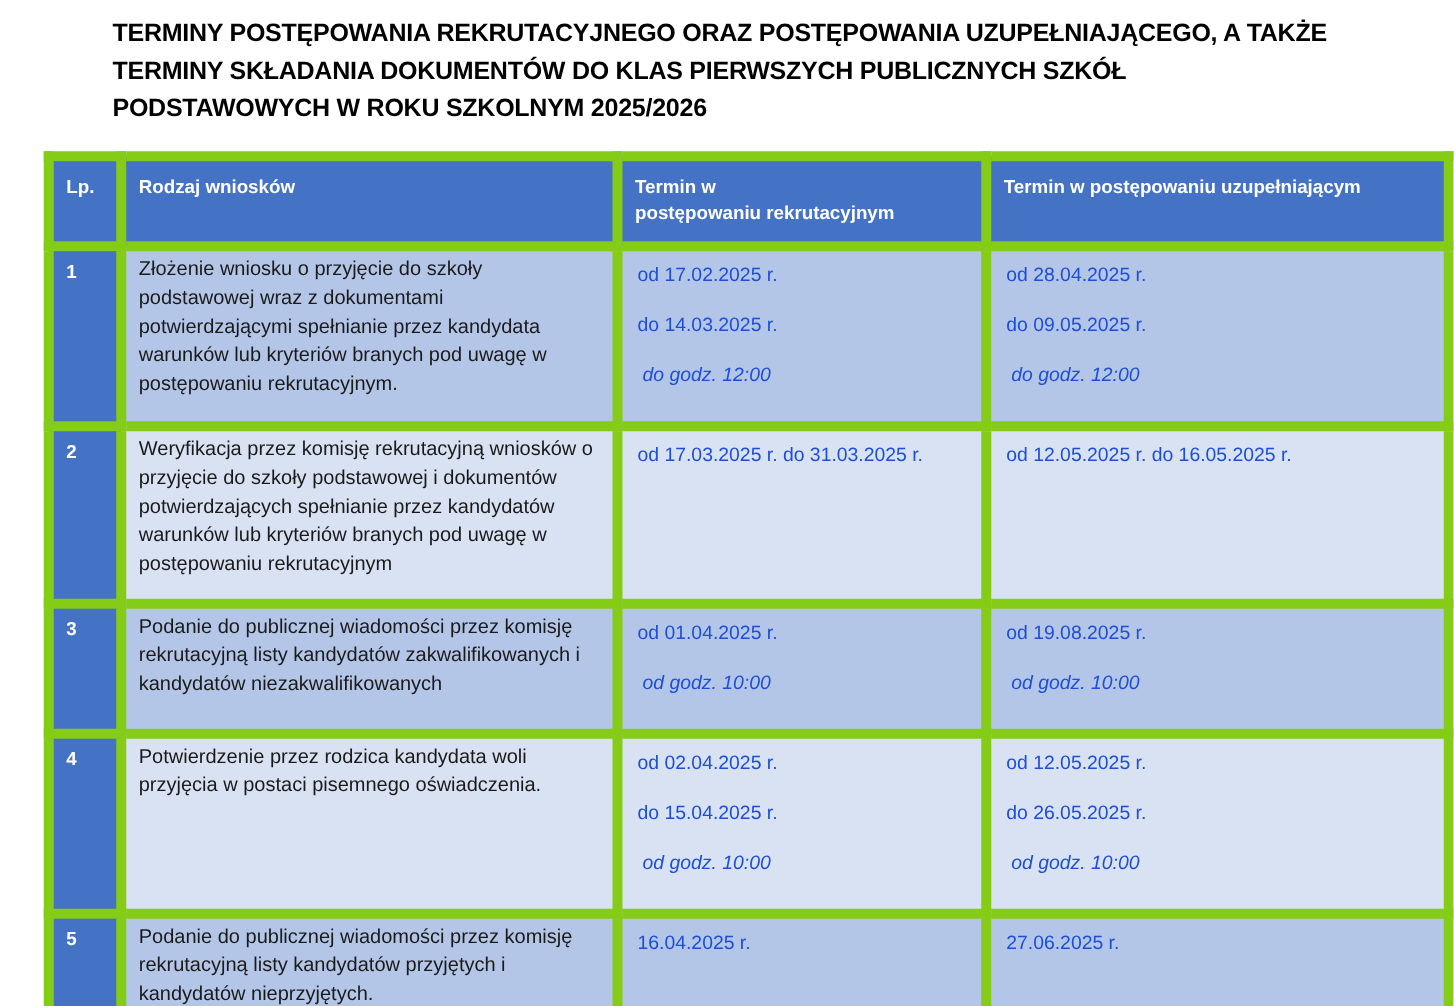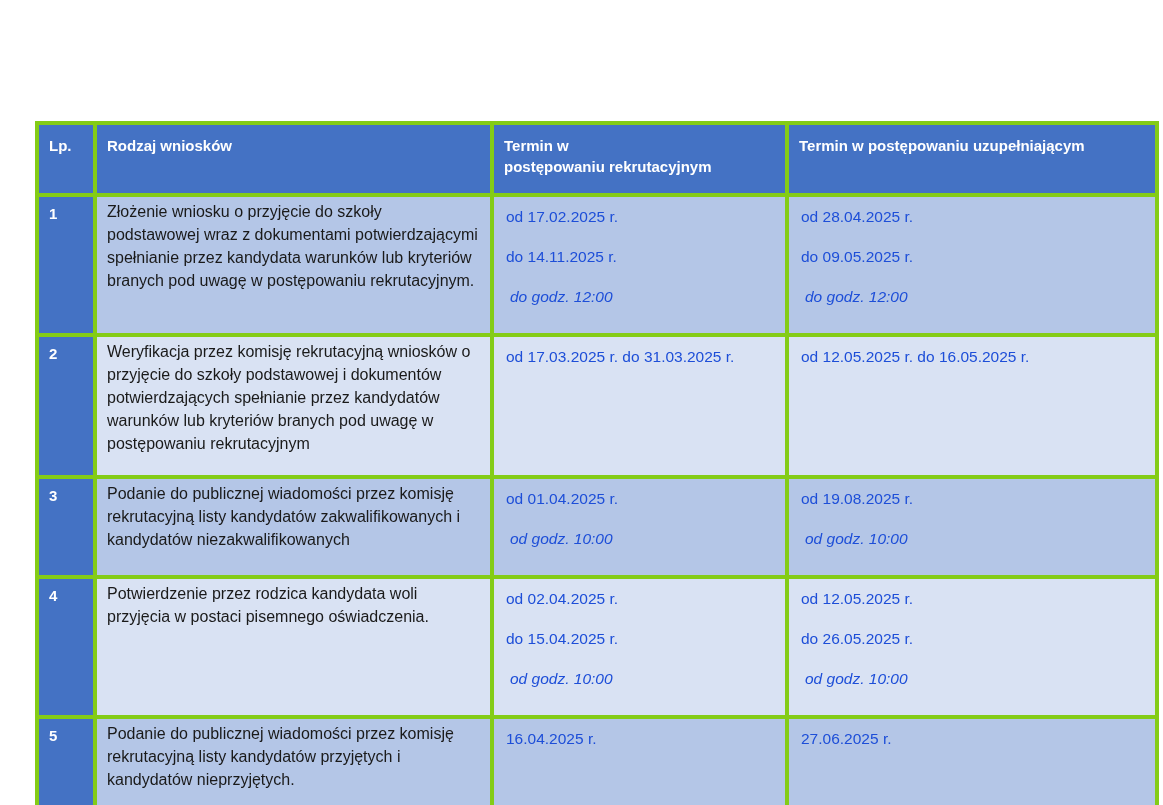--- a/index.html
+++ b/index.html
@@ -32,21 +32,21 @@
   table.schedule {
     position: absolute;
     left: 35px;
     top: 121px;
     width: 1120px;
     border-collapse: collapse;
     table-layout: fixed;
   }
   table.schedule th,
   table.schedule td {
-    border: 4px solid #84cc16;
+    border: 8px solid #84cc16;
     vertical-align: top;
   }
   thead th {
     background: #4472C4;
     color: #ffffff;
     font-size: 15px;
     font-weight: bold;
     text-align: left;
     padding: 10px 10px 8px 10px;
     height: 72px;
@@ -87,20 +87,23 @@
   tbody tr:nth-child(2) { height: 142px; }
   tbody tr:nth-child(3) { height: 88px; }
   tbody tr:nth-child(4) { height: 124px; }
   tbody tr:nth-child(5) { height: 97px; }
 </style>
 </head>
 <body>
 
 <div class="page">
 
+  <h1 class="doc-title">TERMINY POSTĘPOWANIA REKRUTACYJNEGO ORAZ POSTĘPOWANIA UZUPEŁNIAJĄCEGO, A TAKŻE
+TERMINY SKŁADANIA DOKUMENTÓW DO KLAS PIERWSZYCH PUBLICZNYCH SZKÓŁ
+PODSTAWOWYCH W ROKU SZKOLNYM 2025/2026</h1>
 
   <table class="schedule">
     <colgroup>
       <col style="width:58px">
       <col style="width:397px">
       <col style="width:295px">
       <col style="width:370px">
     </colgroup>
     <thead>
       <tr>
@@ -110,21 +113,21 @@
 postępowaniu rekrutacyjnym</th>
         <th>Termin w postępowaniu uzupełniającym</th>
       </tr>
     </thead>
     <tbody id="table-body">
     <tr>
       <td class="lp-cell">1</td>
       <td class="activity-cell band">Złożenie wniosku o przyjęcie do szkoły podstawowej wraz z dokumentami potwierdzającymi spełnianie przez kandydata warunków lub kryteriów branych pod uwagę w postępowaniu rekrutacyjnym.</td>
       <td class="date-cell band">
             <p class="date-line">od 17.02.2025 r.</p>
-            <p class="date-line">do 14.11.2025 r.</p>
+            <p class="date-line">do 14.03.2025 r.</p>
             <p class="date-line italic">do godz. 12:00</p>
           </td>
       <td class="date-cell band">
             <p class="date-line">od 28.04.2025 r.</p>
             <p class="date-line">do 09.05.2025 r.</p>
             <p class="date-line italic">do godz. 12:00</p>
           </td>
     </tr>
 
     <tr>

